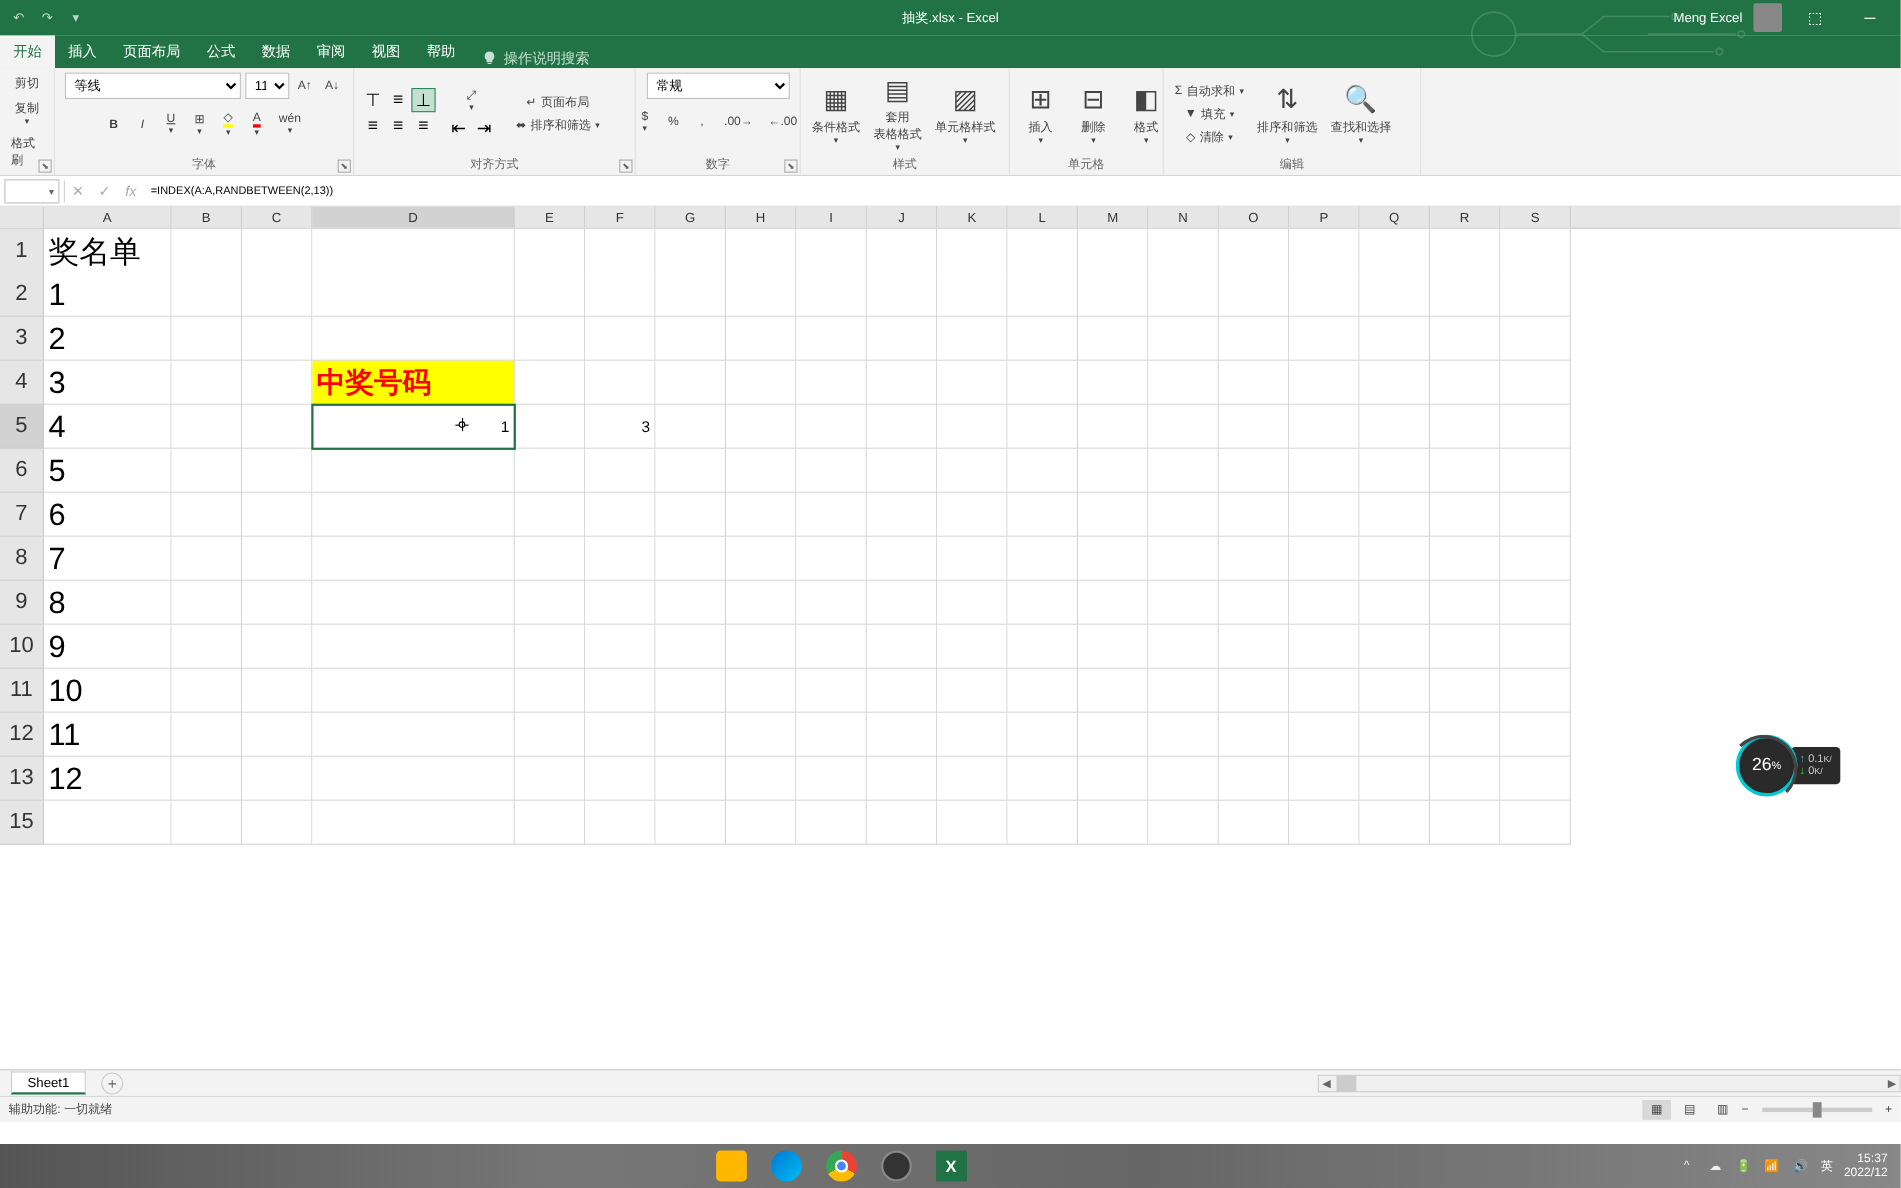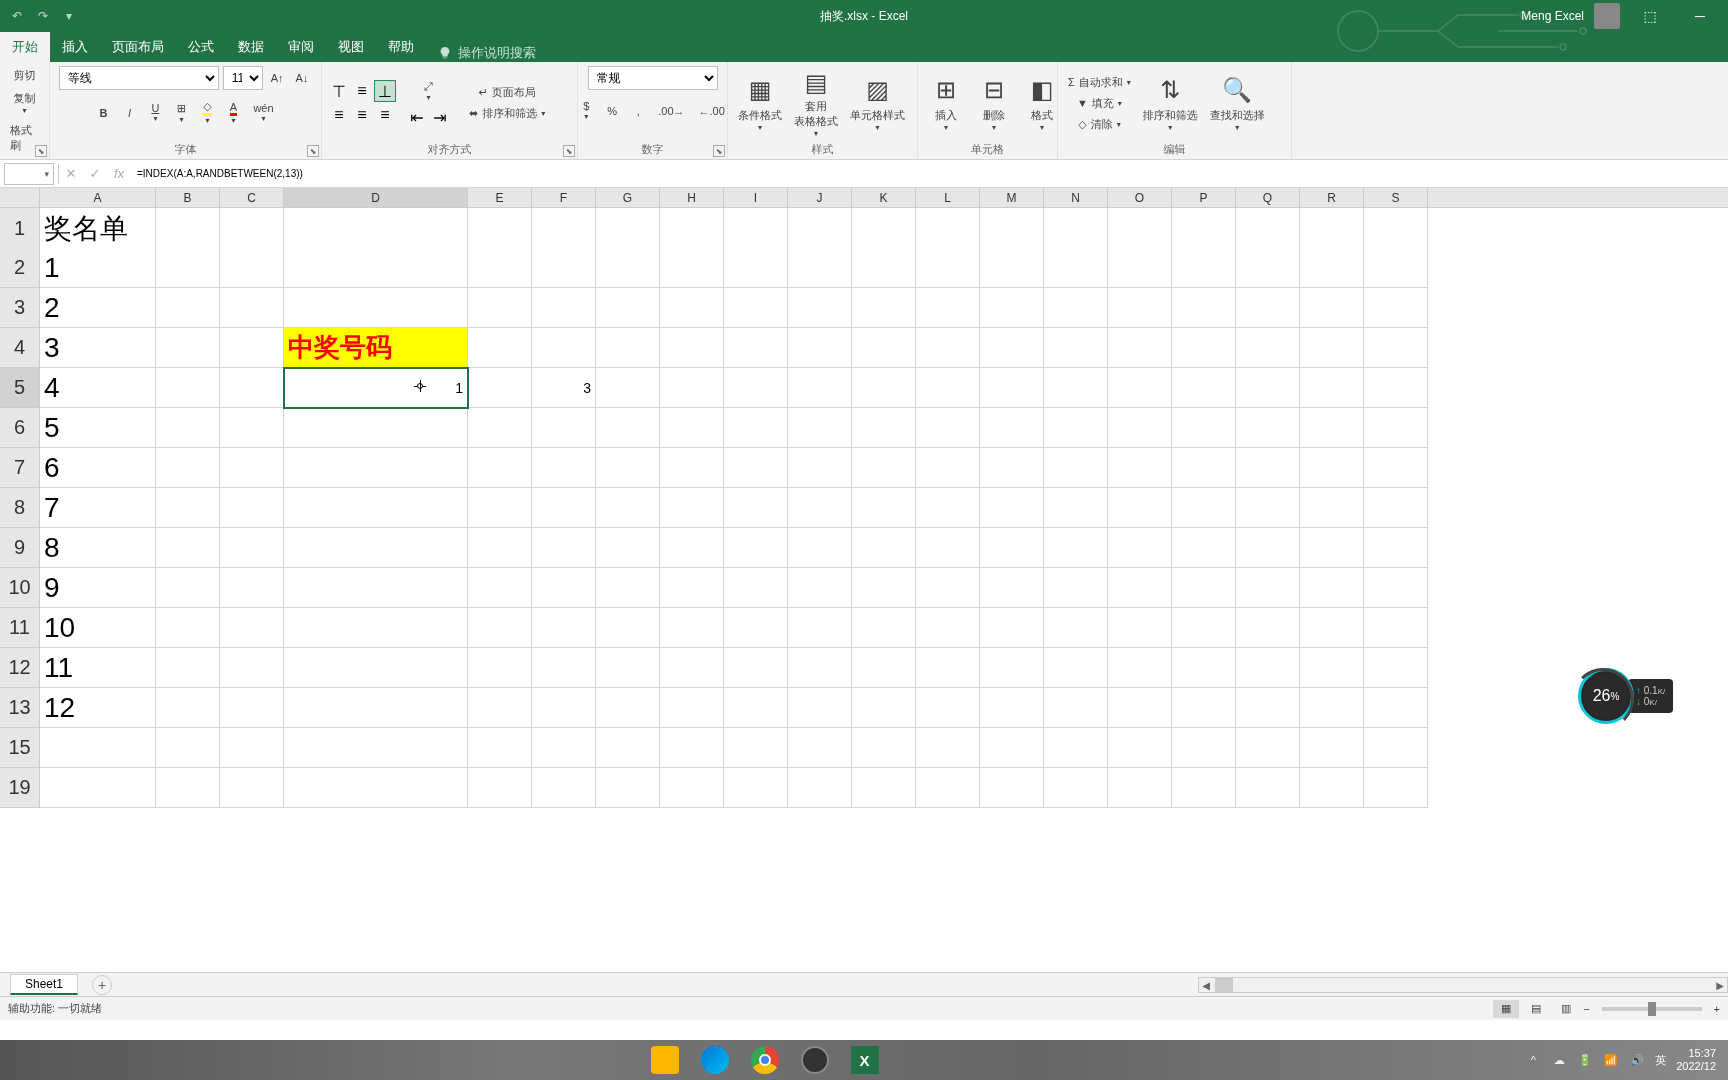--- a/index.html
+++ b/index.html
@@ -663,42 +663,20 @@
         <div class="cell" style="width: 64px;"></div>
         <div class="cell" style="width: 64px;"></div>
         <div class="cell" style="width: 64px;"></div>
         <div class="cell" style="width: 64px;"></div>
         <div class="cell" style="width: 64px;"></div>
         <div class="cell" style="width: 64px;"></div>
         <div class="cell" style="width: 64px;"></div>
         <div class="cell" style="width: 64px;"></div>
         <div class="cell" style="width: 64px;"></div>
       </div>
-      <div class="row">
-        <div class="row-h">19</div>
-        <div class="cell" style="width: 116px;"></div>
-        <div class="cell" style="width: 64px;"></div>
-        <div class="cell" style="width: 64px;"></div>
-        <div class="cell" style="width: 184px;"></div>
-        <div class="cell" style="width: 64px;"></div>
-        <div class="cell" style="width: 64px;"></div>
-        <div class="cell" style="width: 64px;"></div>
-        <div class="cell" style="width: 64px;"></div>
-        <div class="cell" style="width: 64px;"></div>
-        <div class="cell" style="width: 64px;"></div>
-        <div class="cell" style="width: 64px;"></div>
-        <div class="cell" style="width: 64px;"></div>
-        <div class="cell" style="width: 64px;"></div>
-        <div class="cell" style="width: 64px;"></div>
-        <div class="cell" style="width: 64px;"></div>
-        <div class="cell" style="width: 64px;"></div>
-        <div class="cell" style="width: 64px;"></div>
-        <div class="cell" style="width: 64px;"></div>
-        <div class="cell" style="width: 64px;"></div>
-      </div>
     </div>
   <div class="perf-widget">
     <div class="perf-circle">
         <span>26</span>
         <span style="font-size:10px">%</span>
       </div>
     <div class="perf-stats">
       <div><span style="color:#4ac">↑</span> <span>0.1</span><span style="font-size:8px">K/</span></div>
       <div><span style="color:#4c4">↓</span> <span>0</span><span style="font-size:8px">K/</span></div>
     </div>

